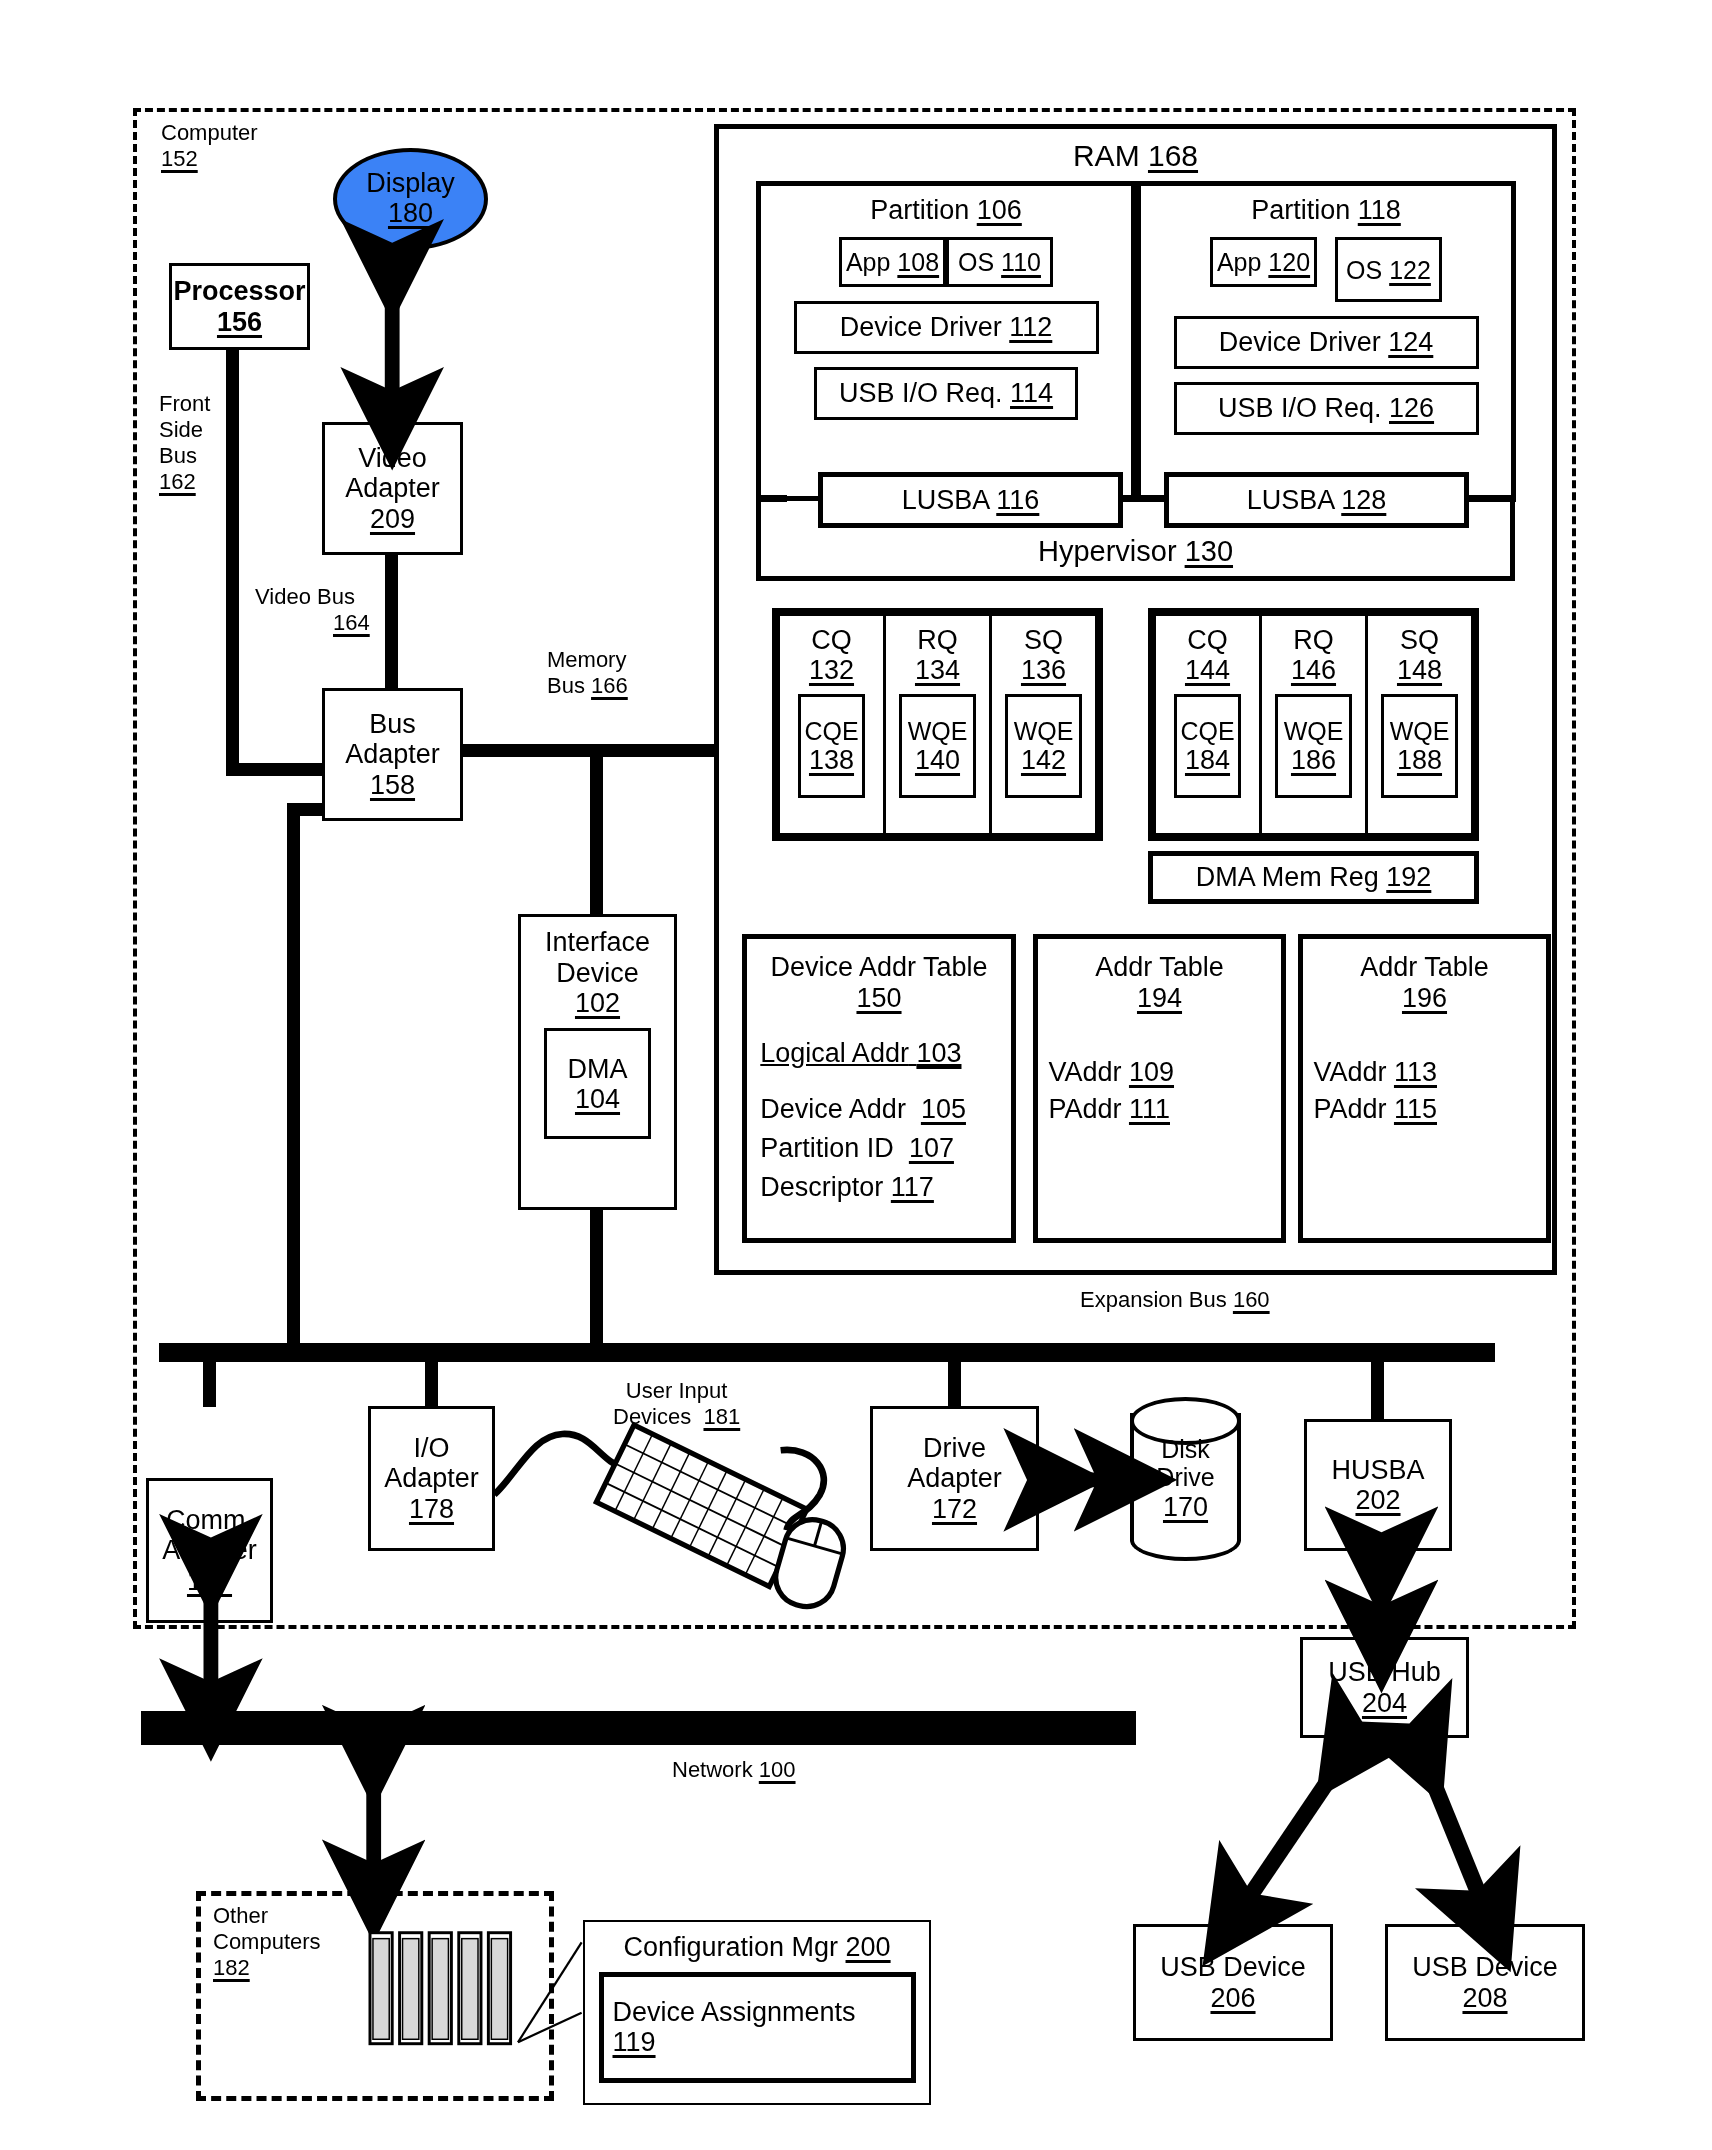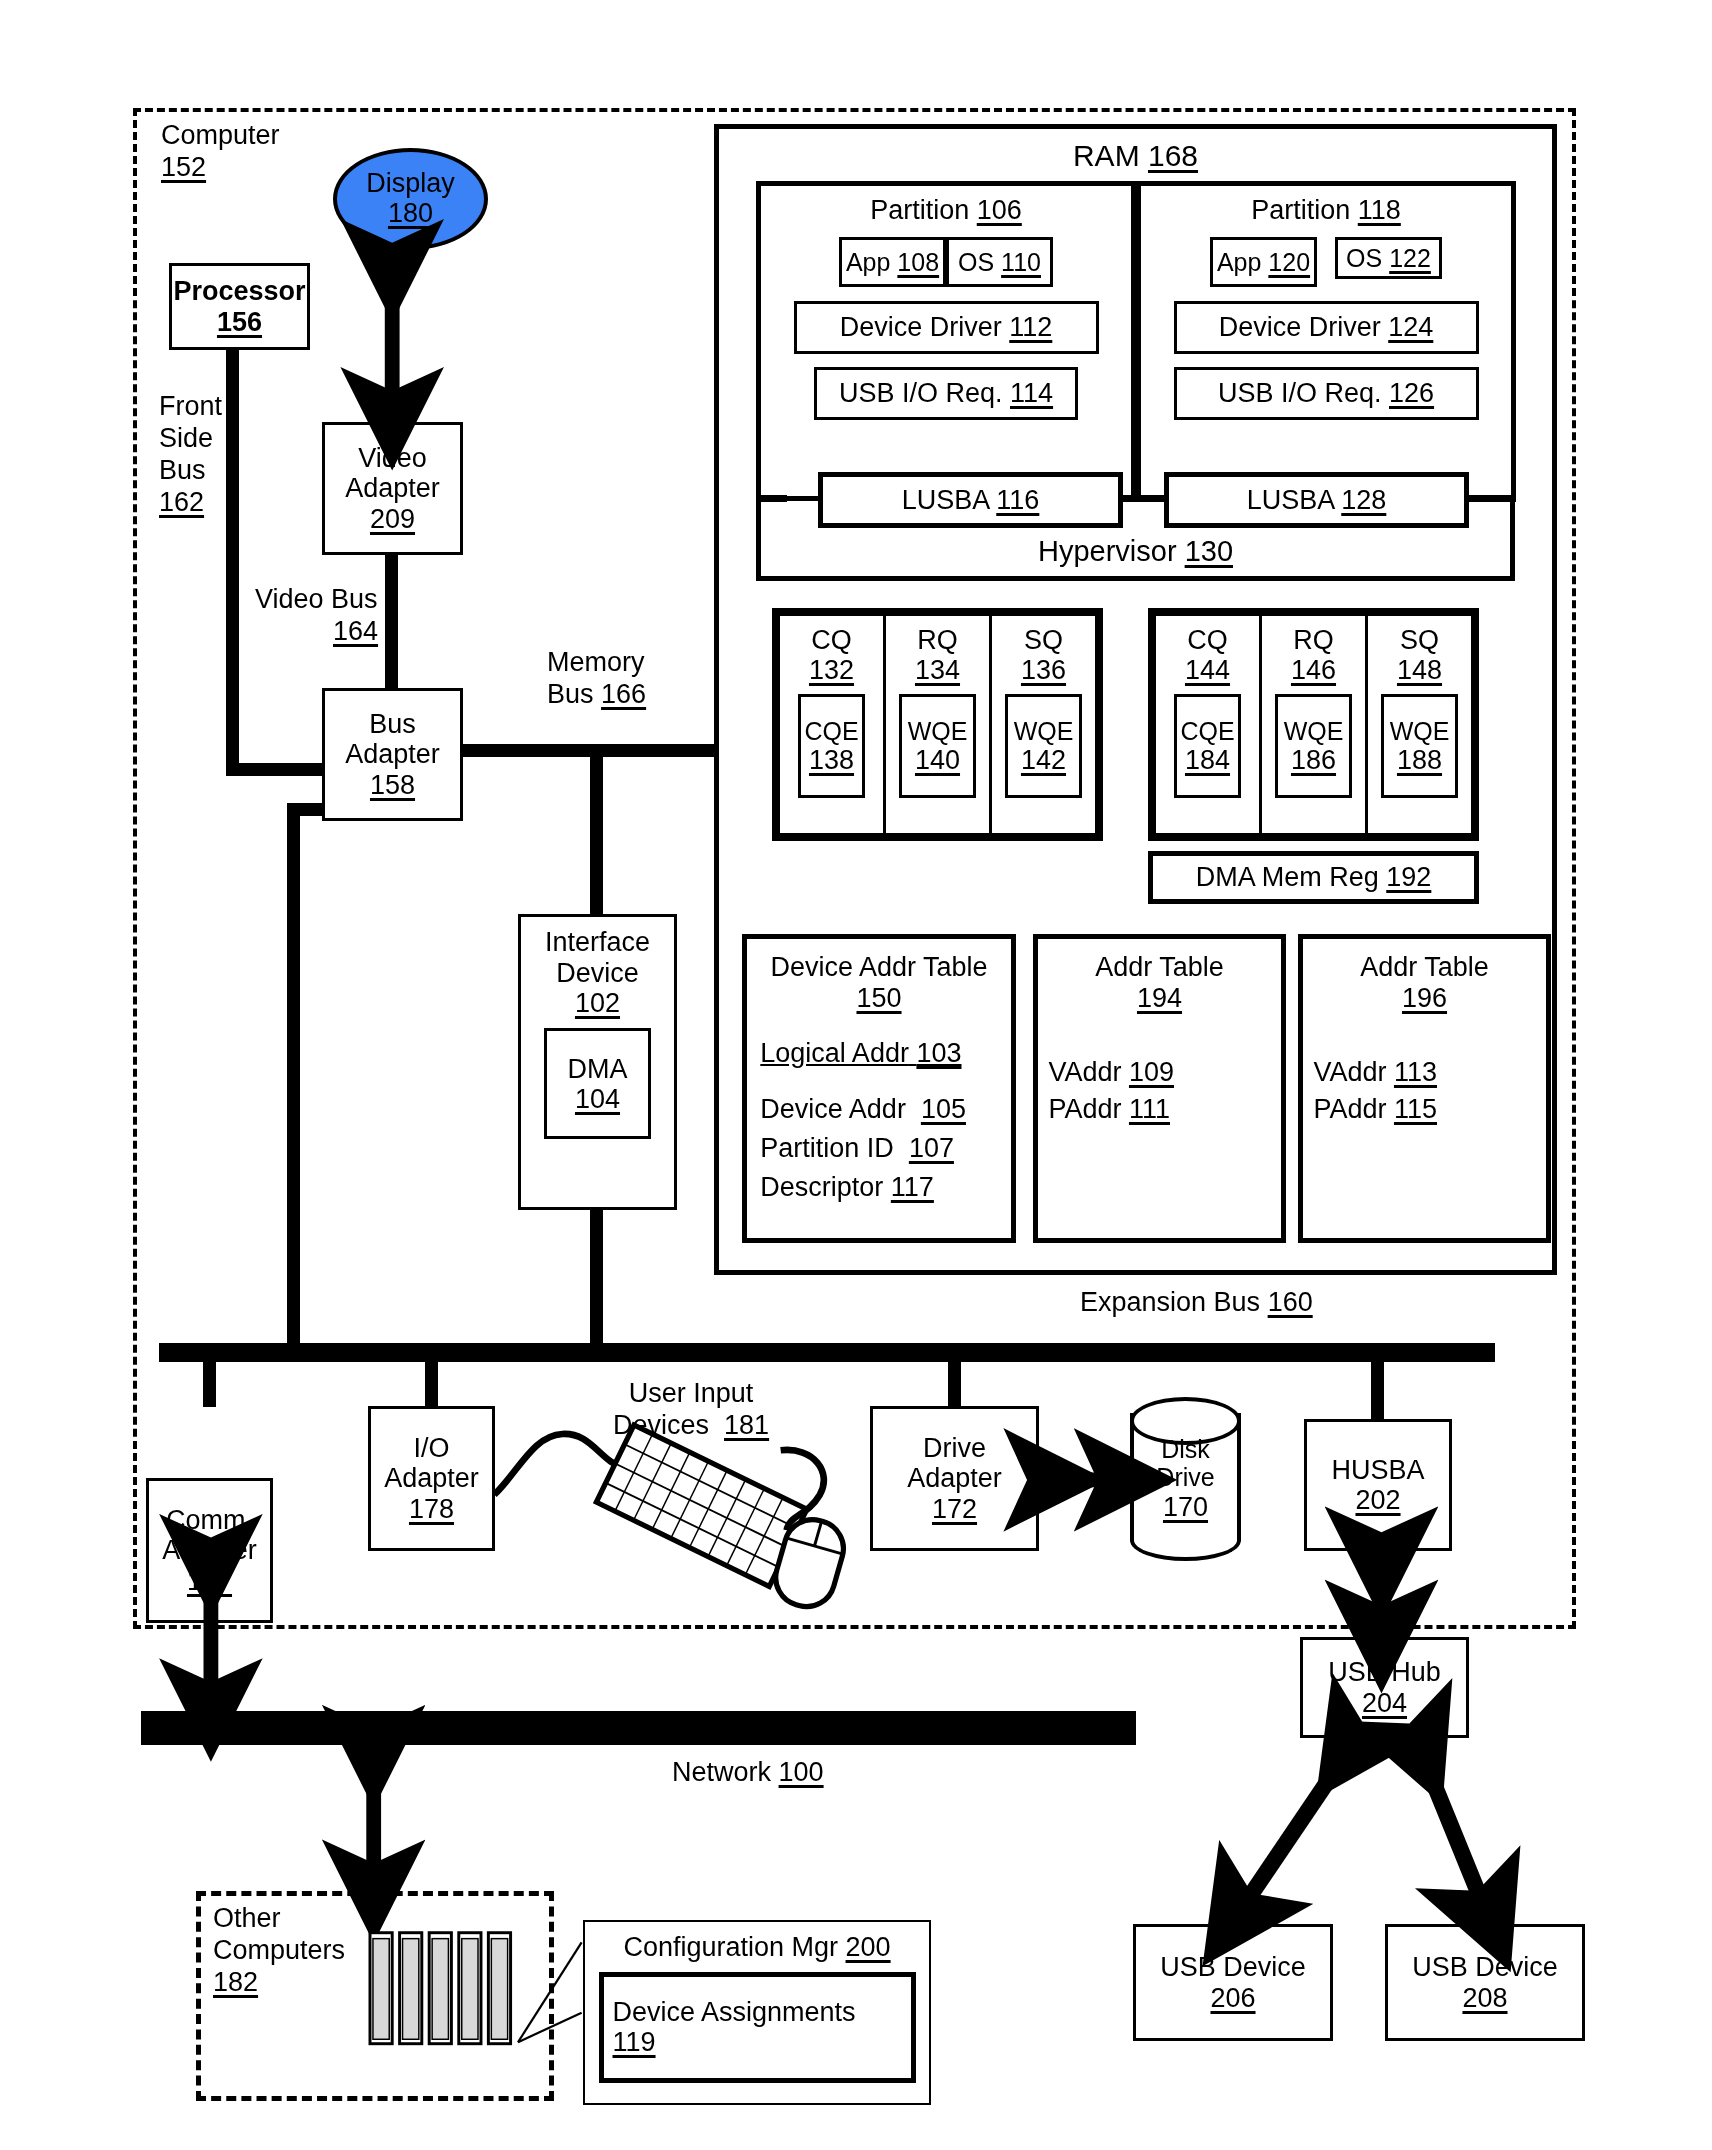--- a/index.html
+++ b/index.html
@@ -13,21 +13,21 @@
        text-align:center; line-height:1.12; z-index:5;}
   .box.thin{border-width:3px;}
   .box.thick{border-width:5.2px;}
 
   .lbl{font-size:27px; white-space:nowrap;}
   .lbl.sm{font-size:25px;}
   .num{font-size:27px; text-decoration:underline; text-underline-offset:3.7px; text-decoration-thickness:3px;}
   .u{text-decoration:underline; text-underline-offset:3.7px; text-decoration-thickness:3px;}
 
   
-  .txt{position:absolute; font-size:27px; line-height:1.18; z-index:6; white-space:nowrap;}
+  .txt{position:absolute; font-size:22px; line-height:1.18; z-index:6; white-space:nowrap;}
   .txt.ctr{text-align:center;}
 
   
   .dashed{position:absolute; box-sizing:border-box; border:4.4px dashed #000; background:transparent; z-index:1;}
 
   
   .line{position:absolute; background:#000; z-index:2;}
   .bus{position:absolute; background:#000; z-index:3;}
 
   
@@ -168,21 +168,21 @@
       <span>Partition</span>
       <span class="u">118</span>
     </div>
     <div style="display:flex; gap:18px; margin-top:12px;">
       <div class="box thin" style="position:relative; width:107px; height:50px;">
         <div class="lbl sm">
           <span>App</span>
           <span class="u">120</span>
         </div>
       </div>
-      <div class="box thin" style="position:relative; width:107px; height:42px;align-items:center;">
+      <div class="box thin" style="position:relative; width:107px; height:65px;align-items:center;">
         <div class="lbl sm">
           <span>OS</span>
           <span class="u">122</span>
         </div>
       </div>
     </div>
     <div class="box thin" style="position:relative; margin-top:13.3px; width:305px; height:53px;">
       <div class="lbl">
         <span>Device Driver</span>
         <span class="u">124</span>

